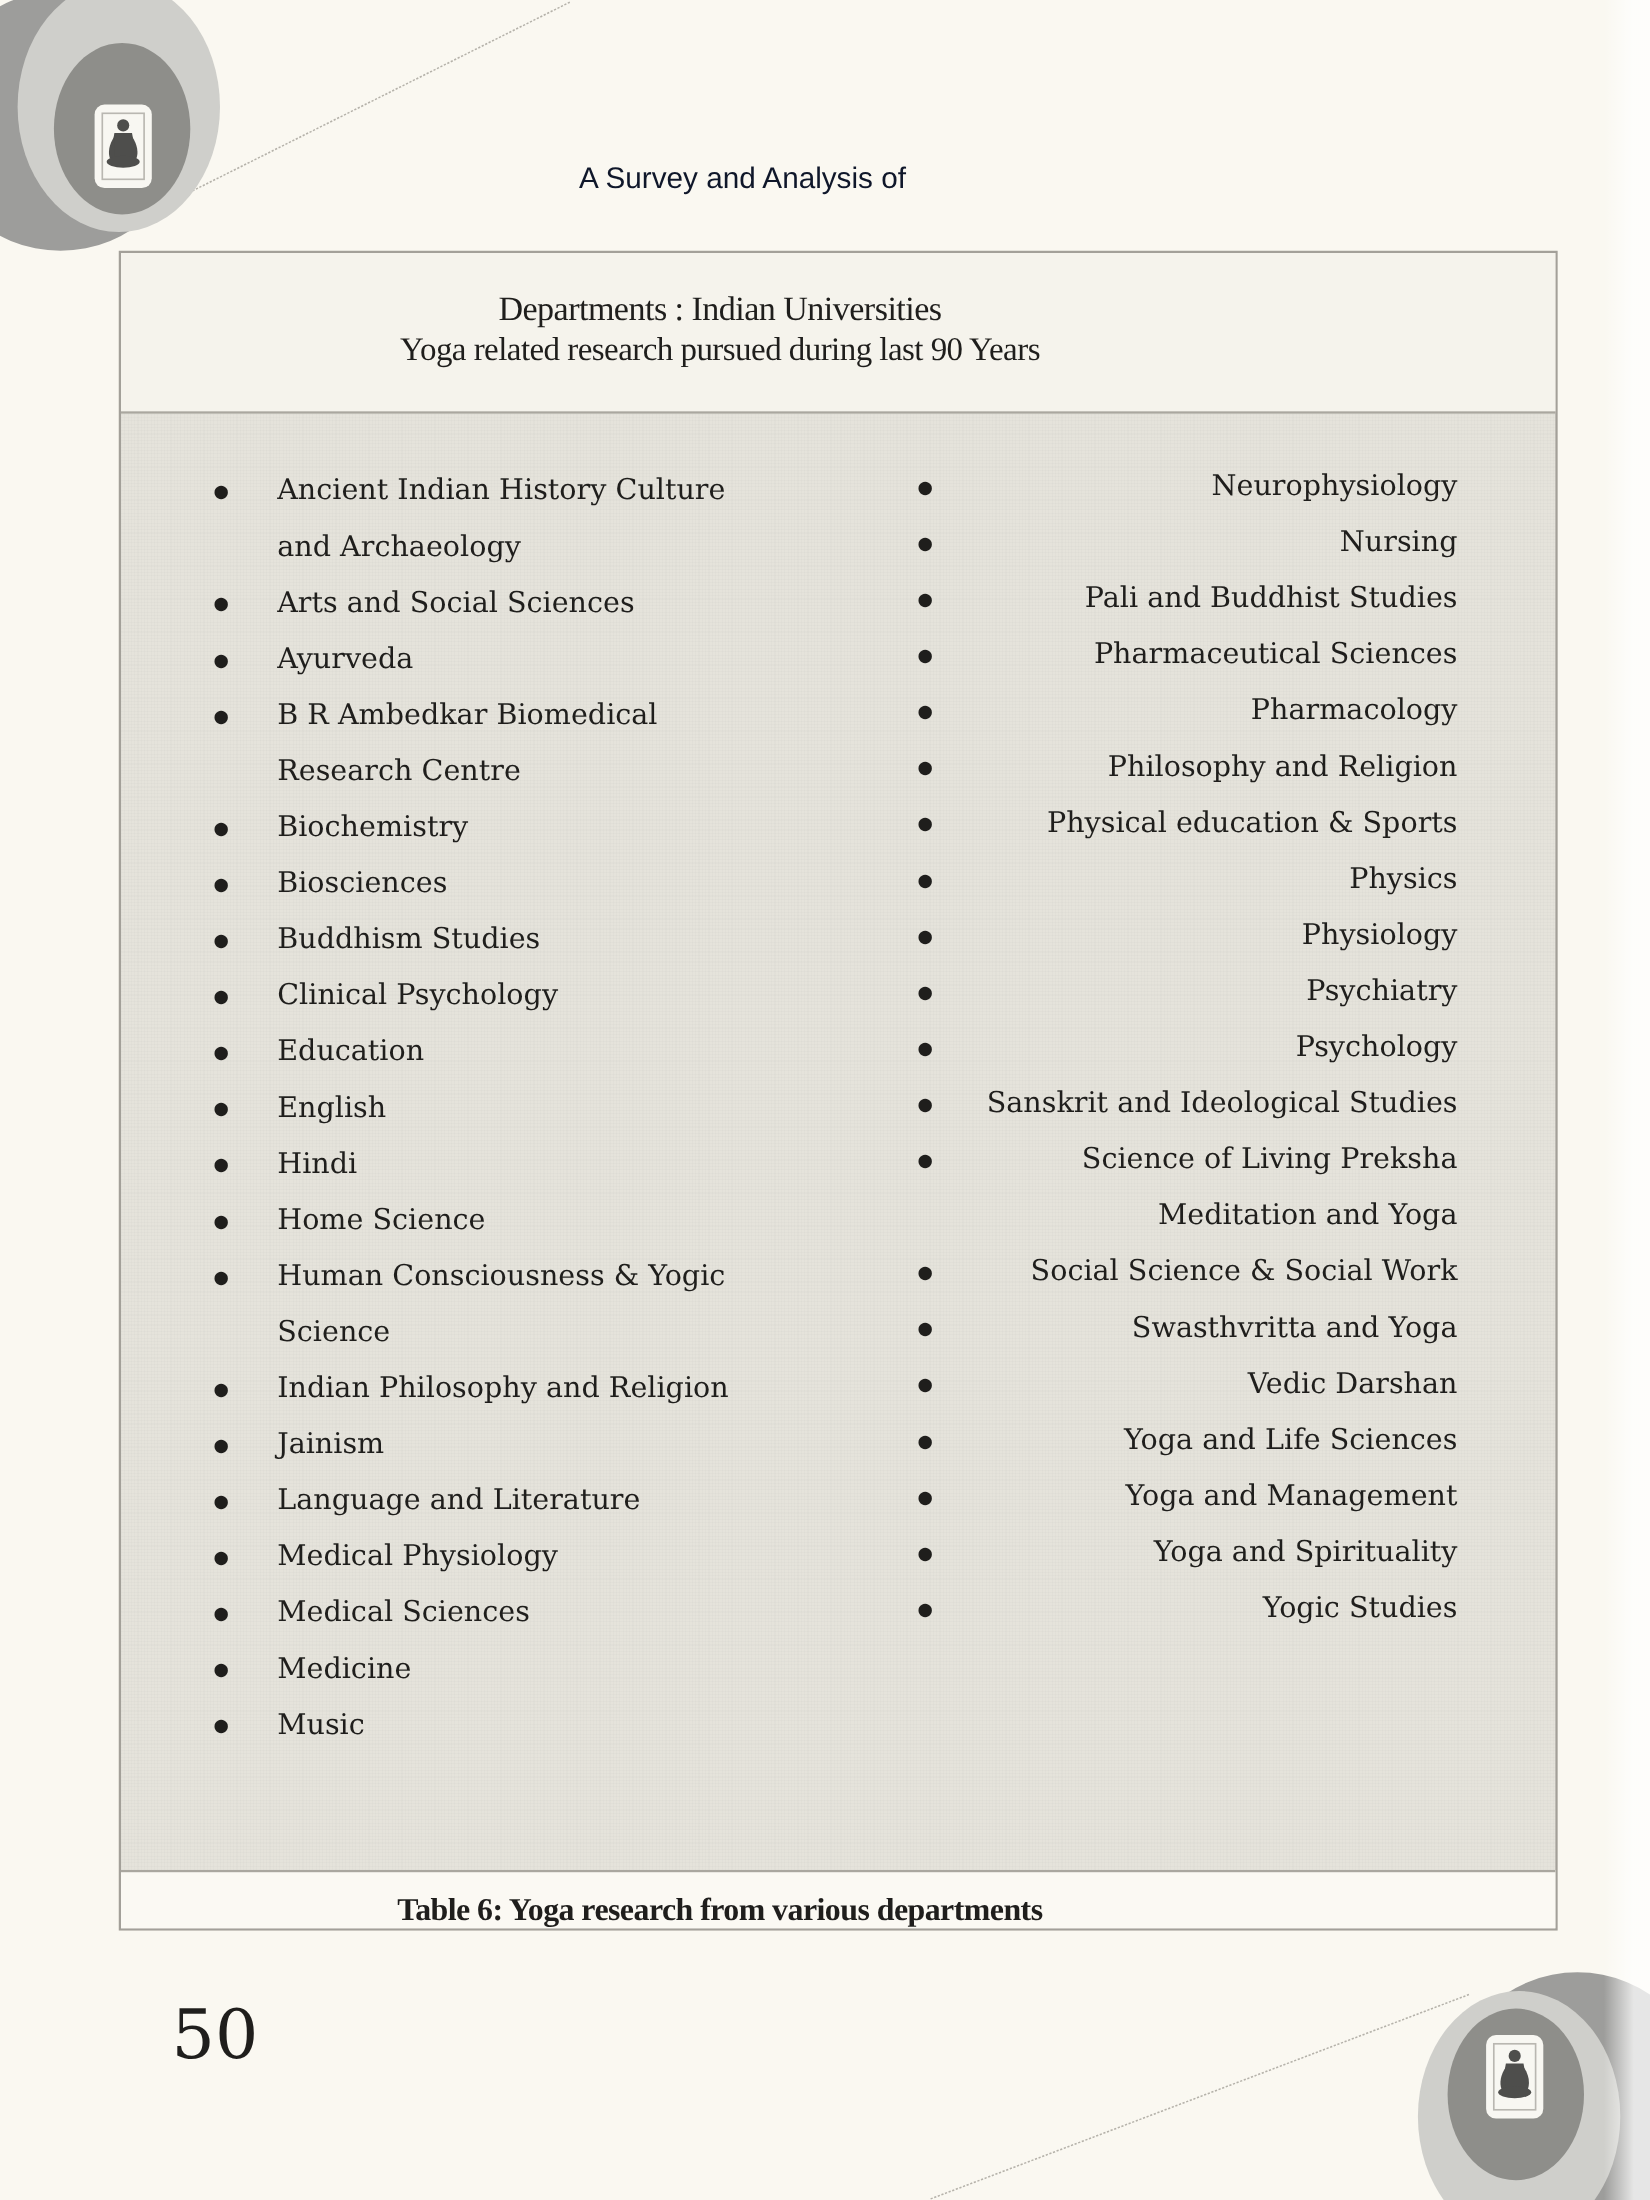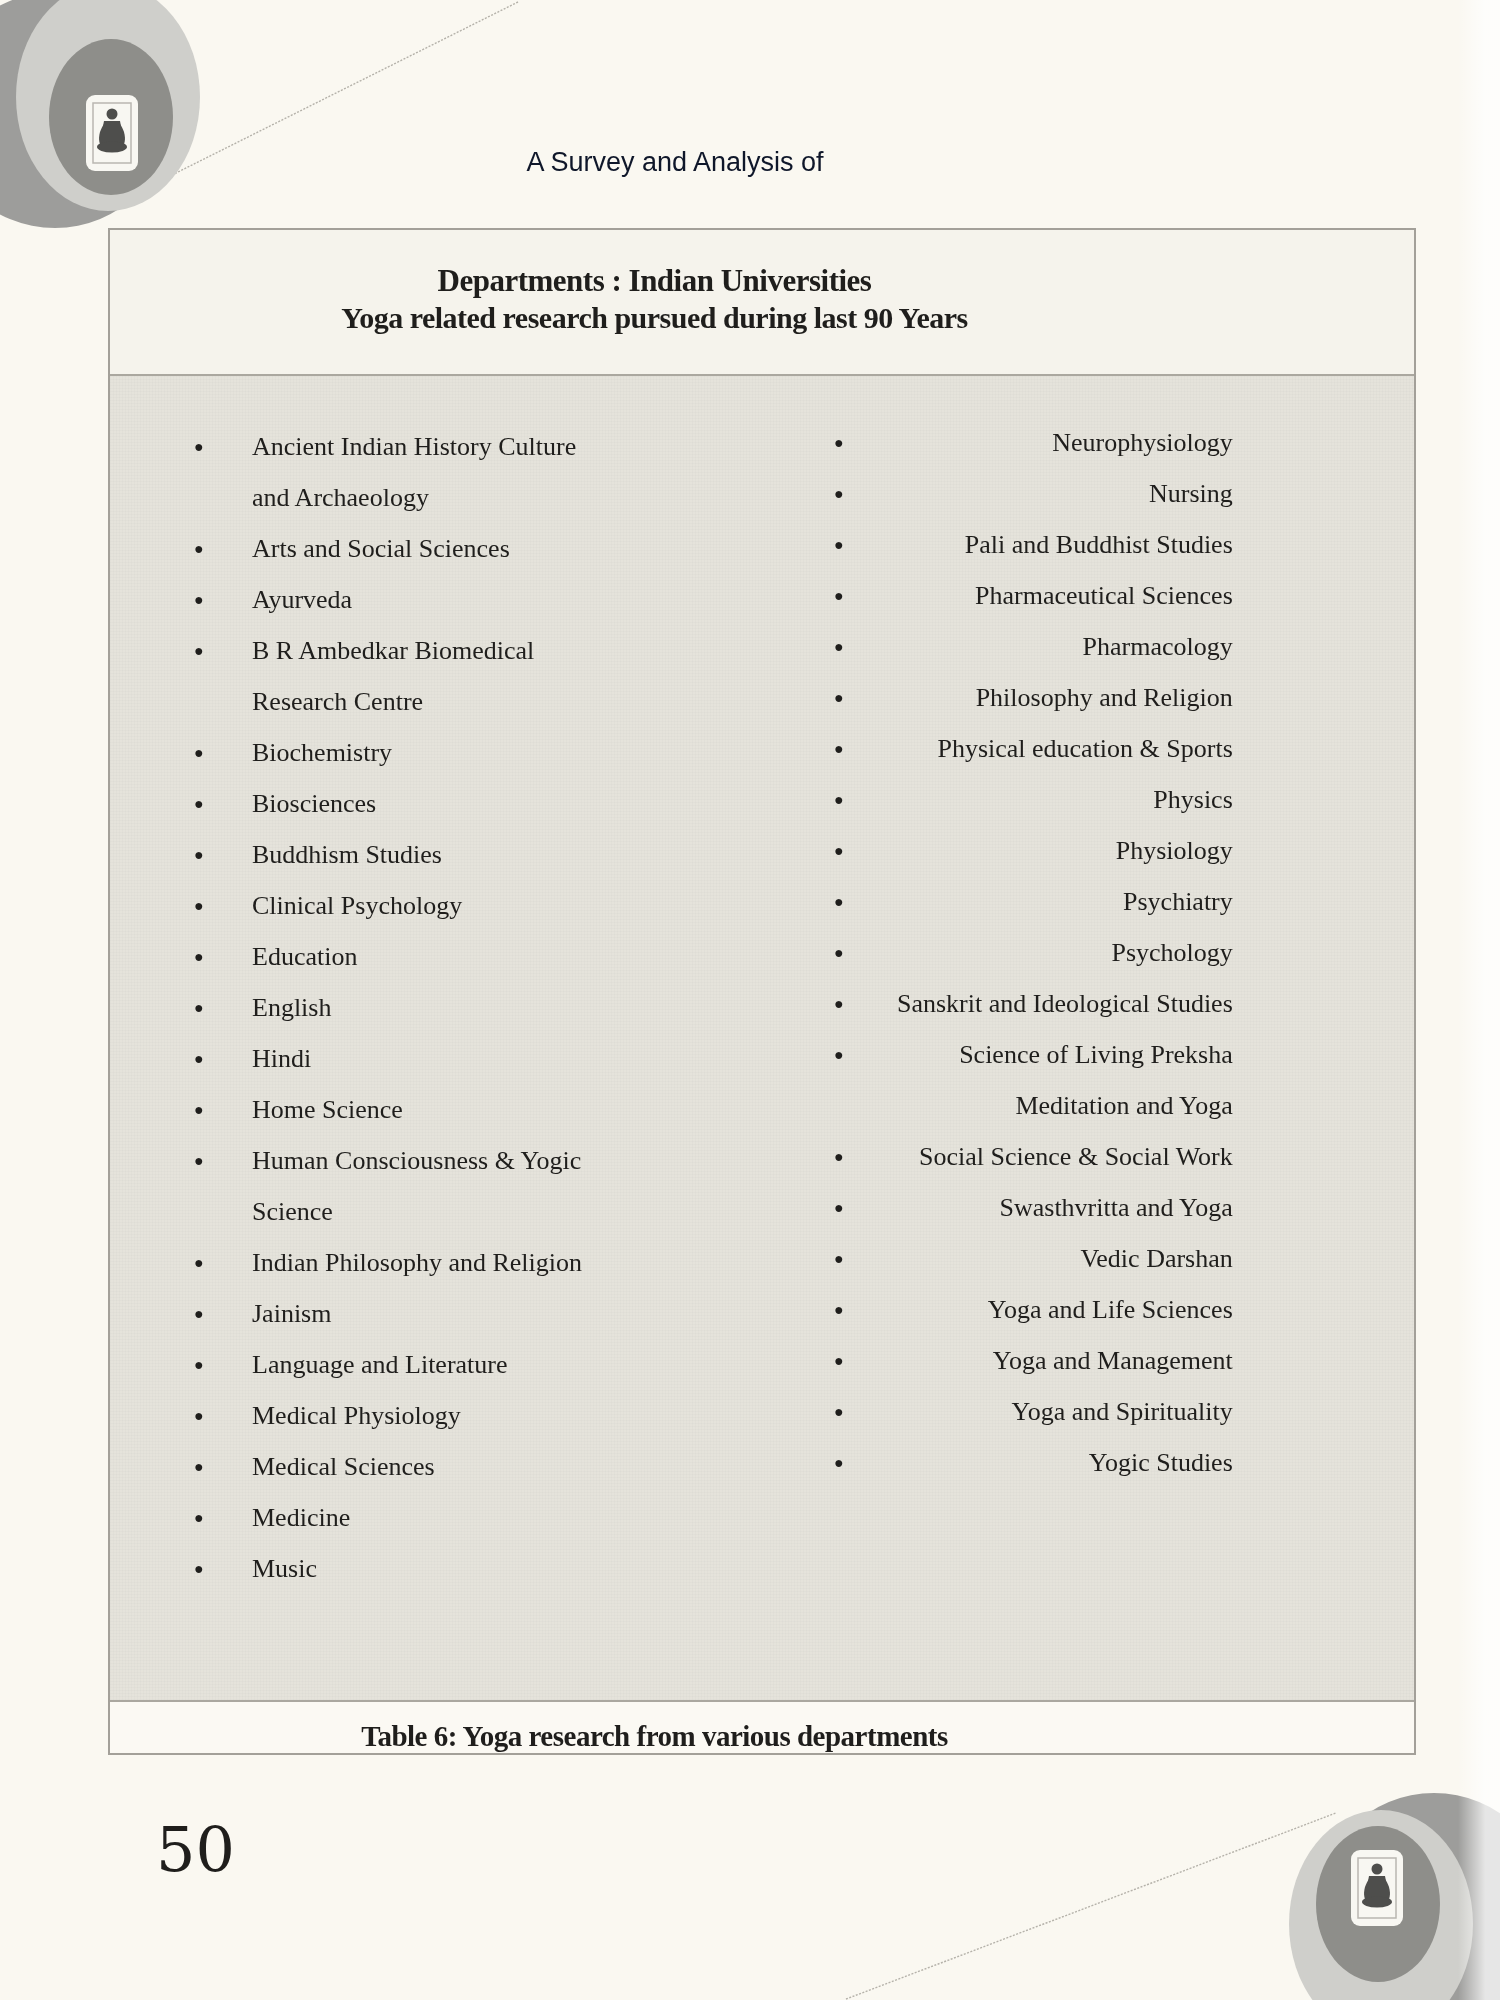--- a/index.html
+++ b/index.html
@@ -24,33 +24,33 @@
     box-sizing:border-box;
     border:2px solid #a3a099;
     background:#e5e3db;
     z-index:1;
   }
   .thead{
     box-sizing:border-box;height:144px;
     background:#f5f3ec;
     text-align:center;
     padding-top:32px;padding-right:215px;
-    font-weight:bold;letter-spacing:-0.5px;
+    font-weight:normal;letter-spacing:-0.5px;
     font-family:"Liberation Serif", serif;
   }
   .t1{font-size:31px;line-height:38px;}
   .t2{font-size:30px;line-height:36px;}
   .tbody{
     position:relative;box-sizing:border-box;height:1326px;
     border-top:2px solid #aaa79f;
     background-image:
       repeating-linear-gradient(0deg, rgba(0,0,0,0.015) 0 1px, transparent 1px 3px),
       repeating-linear-gradient(90deg, rgba(0,0,0,0.015) 0 1px, transparent 1px 3px);
   }
-  ul.deplist{list-style:none;margin:0;padding:0;position:absolute;font-family:Liberation Serif, serif;}
+  ul.deplist{list-style:none;margin:0;padding:0;position:absolute;}
   #list-left{left:84px;top:45px;}
   #list-right{left:724px;top:41px;}
   .line{
     position:relative;white-space:nowrap;
     height:51px;line-height:51px;
     font-size:26px;
     padding-left:58px;
   }
   #list-right .line{padding-left:63px;text-align:right;}
   .line.bullet::before{

